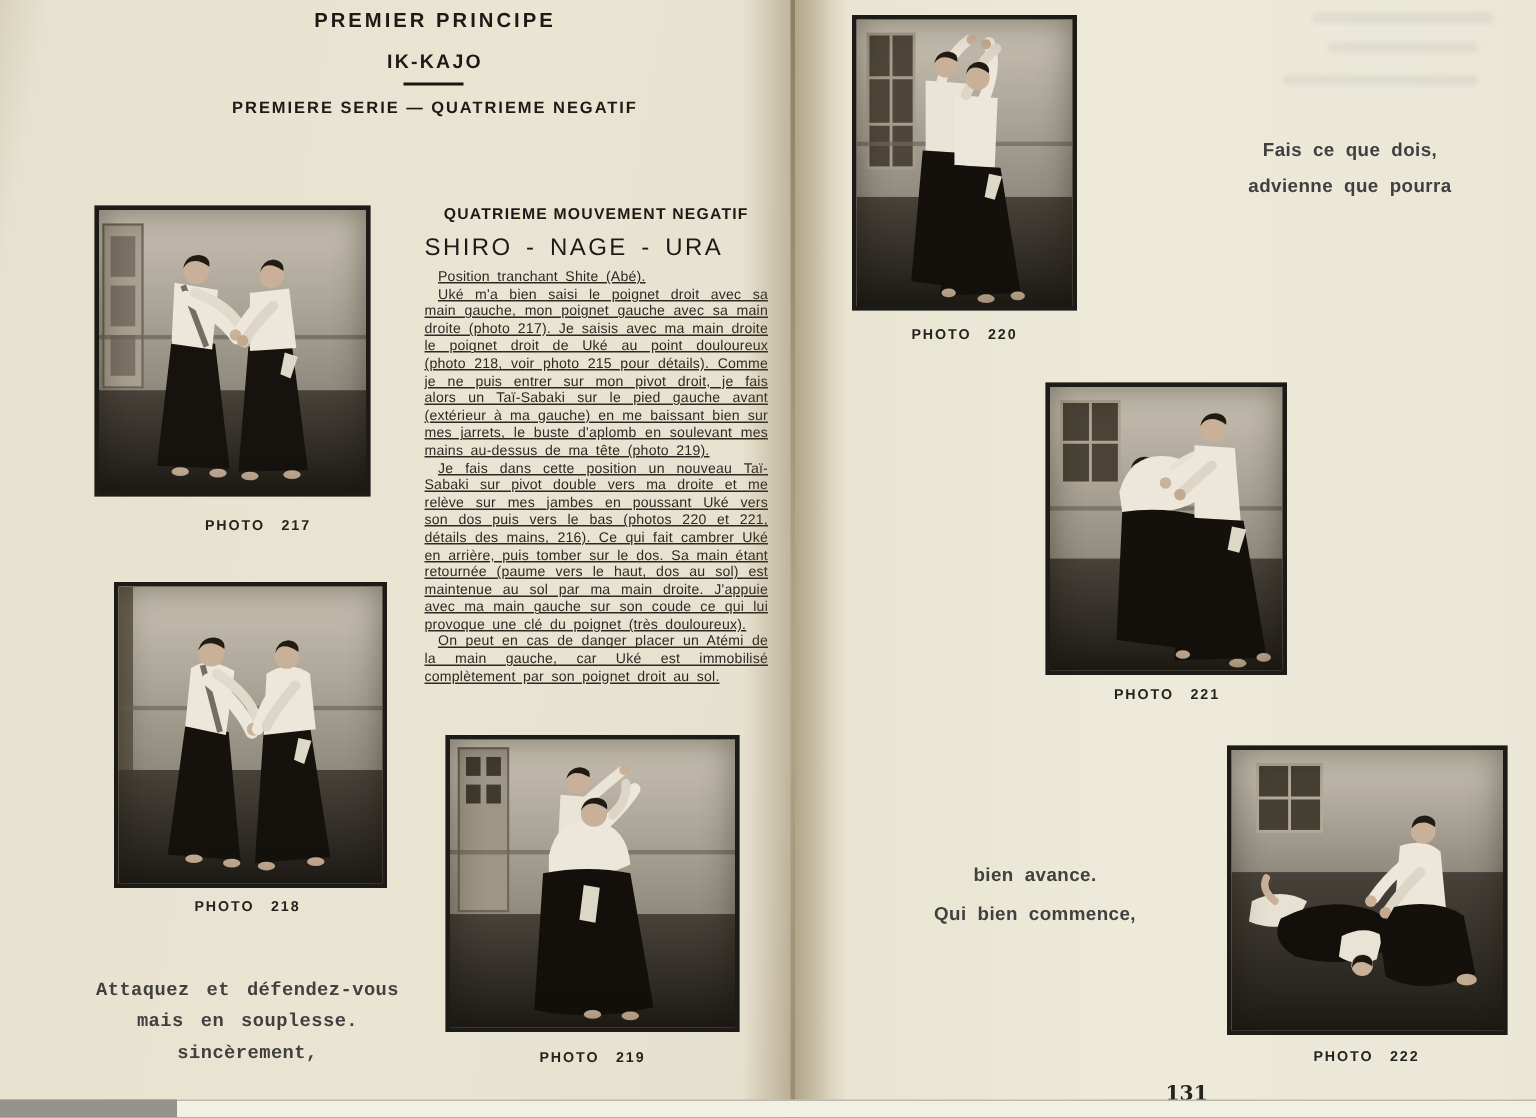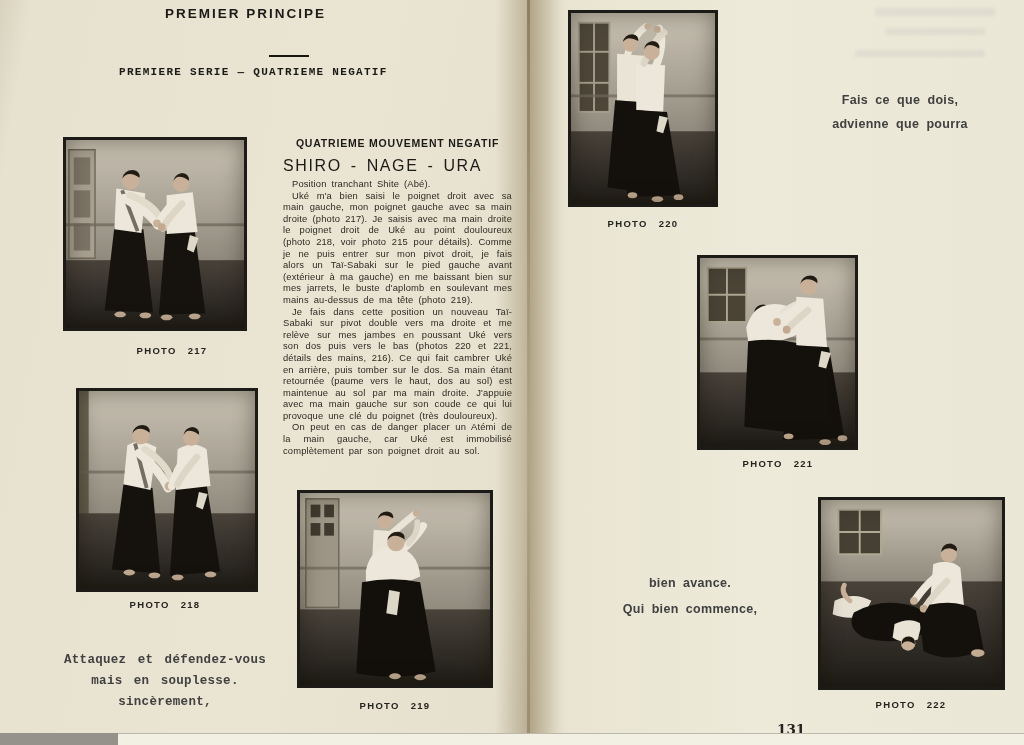--- a/index.html
+++ b/index.html
@@ -18,34 +18,34 @@
   #gutter{position:absolute;left:495px;top:0;width:70px;height:745px;pointer-events:none;
     background:linear-gradient(to right,rgba(125,105,65,0) 0%,rgba(120,98,58,.38) 50%,rgba(125,105,65,0) 100%);}
   #gutter-line{position:absolute;left:527px;top:0;width:3px;height:745px;pointer-events:none;
     background:linear-gradient(to bottom,rgba(80,64,34,.45),rgba(80,64,34,.12) 60%,rgba(80,64,34,.3));}
   #bottom-edge{position:absolute;left:0;top:733px;width:1024px;height:12px;
     background:#f2efe3;border-top:1px solid rgba(90,85,70,.35);}
   #bottom-corner{position:absolute;left:0;top:733px;width:118px;height:12px;background:#94928a;}
   .ghost{position:absolute;background:rgba(120,125,150,.10);filter:blur(1.5px);border-radius:2px;pointer-events:none;}
 
   
-  .ctr{text-align:left;}
+  .ctr{text-align:center;}
   #title{position:absolute;left:165px;top:6px;width:250px;
     font-size:13.5px;font-weight:700;letter-spacing:2px;}
   #subtitle{position:absolute;left:165px;top:33px;width:250px;
     font-size:13px;font-weight:700;letter-spacing:1.5px;}
   #subtitle-rule{position:absolute;left:269px;top:55px;width:40px;height:2px;background:#17160f;}
-  #series-line{position:absolute;left:119px;top:66px;width:320px;
-    font-size:11px;font-weight:700;letter-spacing:1.3px;font-family:Liberation Mono, monospace;}
+  #series-line{position:absolute;left:130px;top:66px;width:320px;
+    font-size:11px;font-weight:700;letter-spacing:1.3px;}
 
   #article{position:absolute;left:283px;top:137px;width:229px;}
   #article-heading{font-size:10.5px;font-weight:700;letter-spacing:.8px;text-align:center;margin:0 0 8px 0;}
   #article-subheading{font-size:16px;font-weight:400;letter-spacing:1.6px;word-spacing:3px;text-align:left;margin:0 0 3px 0;}
   .para{font-size:9.4px;line-height:11.6px;text-align:justify;text-indent:9px;
-    word-spacing:2.2px;letter-spacing:.15px;color:#2b2922;margin:0;}
+    word-spacing:2.2px;letter-spacing:.15px;color:#2b2922;margin:0;text-decoration:underline;}
 
   
   .photo{position:absolute;border:3px solid #1c1b18;background:#8e887c;box-sizing:border-box;}
   .photo svg{display:block;width:100%;height:100%;}
   .photo::after{content:"";position:absolute;inset:0;pointer-events:none;
     box-shadow:inset 0 0 22px rgba(20,15,5,.45);}
   .caption{position:absolute;width:130px;text-align:center;
     font-size:9.5px;font-weight:700;letter-spacing:1.3px;word-spacing:7px;color:#24231f;}
 
   
@@ -69,20 +69,21 @@
         <stop offset="0" stop-color="#48423a"></stop>
           <stop offset="1" stop-color="#1f1c17"></stop>
       </linearGradient>
     </defs>
   </svg>
 
   <div id="left-page" class="page"></div>
   <div id="right-page" class="page"></div>
 
   <div id="title" class="ctr">PREMIER PRINCIPE</div>
+  <div id="subtitle" class="ctr">IK-KAJO</div>
   <div id="subtitle-rule"></div>
   <div id="series-line" class="ctr">PREMIERE SERIE — QUATRIEME NEGATIF</div>
 
   <div class="photo" style="left:63px;top:137px;width:184px;height:194px;">
     <svg viewBox="0 0 184 194" preserveAspectRatio="none">
       <rect width="184" height="128" fill="url(#wall)"></rect>
       <rect x="3" y="10" width="27" height="112" fill="#a79f8f" stroke="#6f6759" stroke-width="1.5"></rect>
       <rect x="8" y="18" width="17" height="28" fill="#7b7365"></rect>
       <rect x="8" y="52" width="17" height="28" fill="#7b7365"></rect>
       <rect x="8" y="86" width="17" height="28" fill="#7b7365"></rect>

